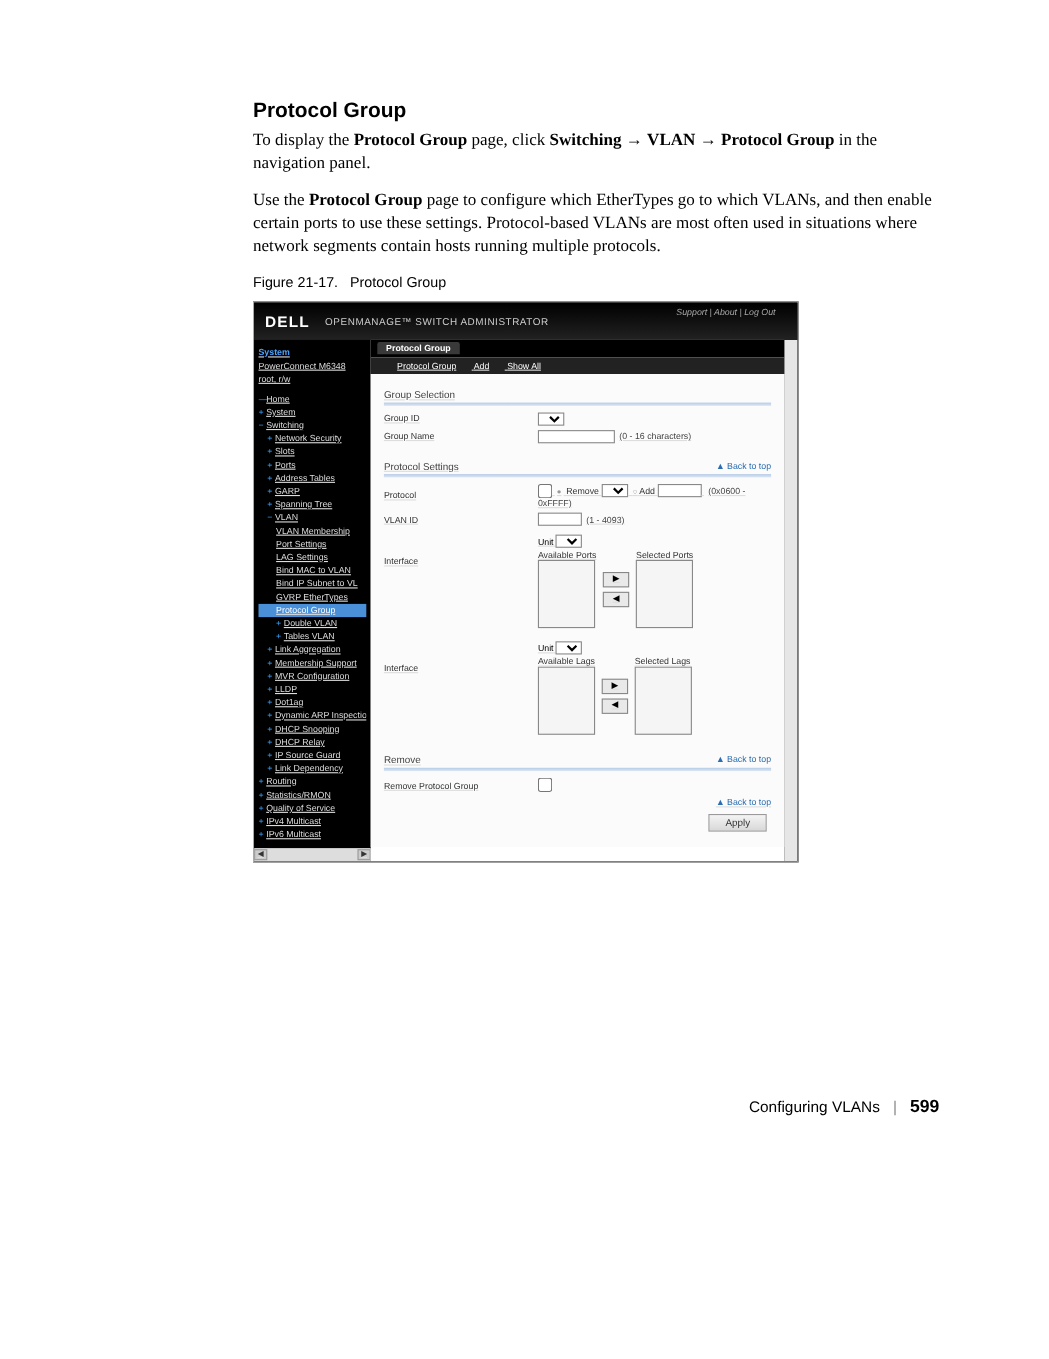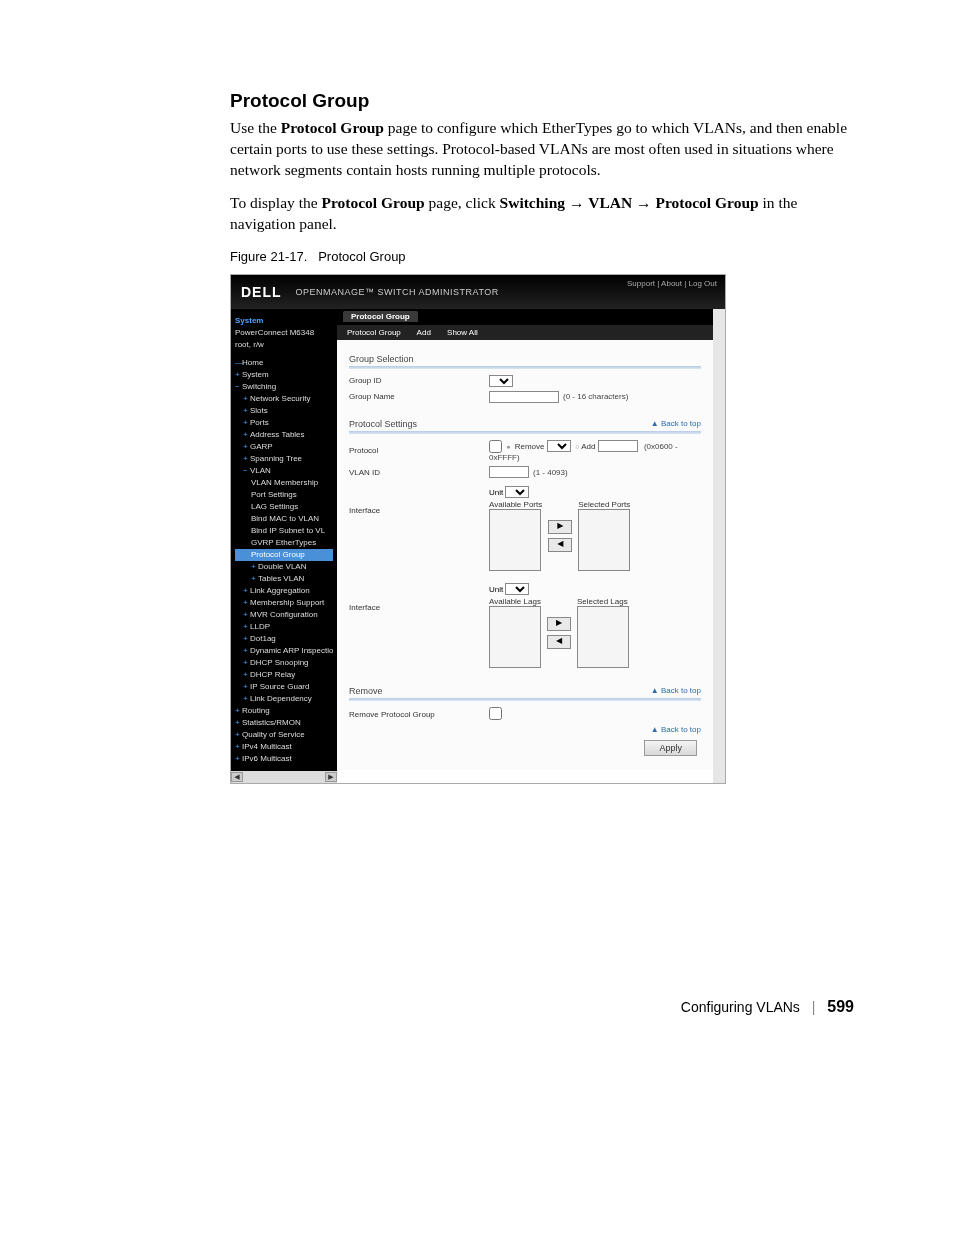--- a/index.html
+++ b/index.html
@@ -58,27 +58,29 @@
     letter-spacing: 1px;
   }
   .app-title {
     font-size: 9px;
     color: #ccc;
     margin-left: 14px;
     letter-spacing: 0.5px;
   }
   .top-links {
     position: absolute;
-    right: 8px;
+    right: 20px;
     top: 4px;
     font-size: 8px;
     color: #aaa;
+    font-style: italic;
   }
   .content-row {
     display: flex;
+    text-decoration: underline;
   }
   .sidebar {
     width: 98px;
     background: #000;
     padding: 6px 4px;
     color: #fff;
     font-size: 8px;
     line-height: 12px;
     overflow: hidden;
   }
@@ -141,21 +143,21 @@
     margin-top: 2px;
   }
   .tab.active {
     background: #393939;
     font-weight: bold;
   }
   .subtabs {
     background: #222;
     color: #fff;
     font-size: 8px;
-    padding: 3px 10px;
+    padding: 3px 24px;
   }
   .subtabs span { margin-right: 14px; }
   .panel {
     padding: 8px 12px;
     background: #fbfbfb;
     color: #000;
   }
   .panel-title-row {
     display:flex;
     align-items:center;
@@ -259,25 +261,25 @@
   .footer .pg { font-weight: bold; font-size: 16px; }
 </style>
 </head>
 <body>
 
 <div class="page">
 
   <div class="h3">Protocol Group</div>
 
   <div class="para">
+    <span>To display the </span><b>Protocol Group</b><span> page, click </span><b>Switching</b><span> → </span><b>VLAN</b><span> → </span><b>Protocol Group</b><span> in the navigation panel.</span>
+  </div>
+
+  <div class="para">
     <span>Use the </span><b>Protocol Group</b><span> page to configure which EtherTypes go to which VLANs, and then enable certain ports to use these settings. Protocol-based VLANs are most often used in situations where network segments contain hosts running multiple protocols.</span>
-  </div>
-
-  <div class="para">
-    <span>To display the </span><b>Protocol Group</b><span> page, click </span><b>Switching</b><span> → </span><b>VLAN</b><span> → </span><b>Protocol Group</b><span> in the navigation panel.</span>
   </div>
 
   <div class="fig-caption">
     <span>Figure 21-17.</span>&nbsp;&nbsp;&nbsp;<span>Protocol Group</span>
   </div>
 
   <div class="shot">
     <div class="topbar">
       <span class="logo">DELL</span>
       <span class="app-title">OPENMANAGE™ SWITCH ADMINISTRATOR</span>

